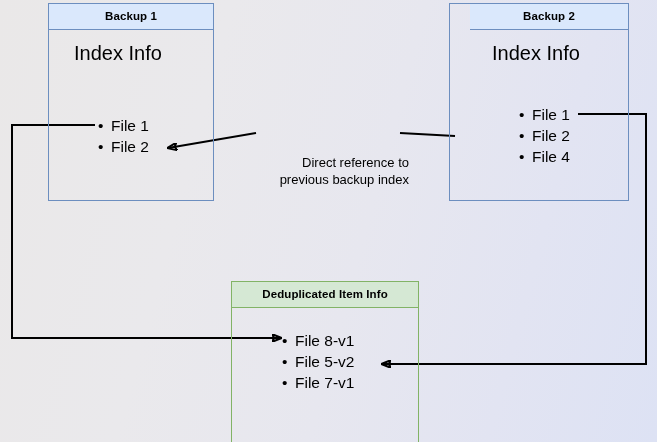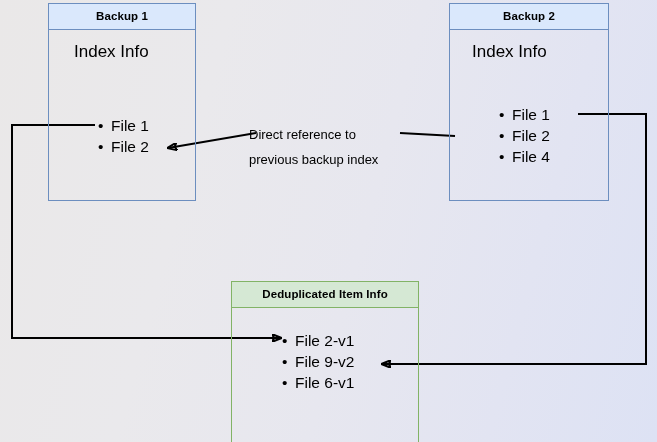--- a/index.html
+++ b/index.html
@@ -62,21 +62,21 @@
     border-color: #82b366;
   }
   .node.green > .node-header {
     background: #d5e8d4;
     border-bottom-color: #82b366;
   }
   .node.green > .node-body { background: transparent; }
 
   .index-label {
     position: absolute;
-    font-size: 17px;
+    font-size: 20px;
     color: #000;
     white-space: nowrap;
   }
 
   ul.file-list {
     position: absolute;
     margin: 0;
     padding: 0 0 0 18px;
     list-style: none;
   }
@@ -92,25 +92,26 @@
     position: absolute;
     left: -13px;
     top: -0.5px;
     font-size: 15.5px;
     line-height: 21px;
   }
 
   
   .annotation {
     position: absolute;
-    text-align: left;
+    text-align: right;
     font-size: 13px;
-    line-height: 25px;
+    line-height: 17px;
     color: #000;
     white-space: pre-line;
+    margin-top: 32px;
   }
 
   svg.edges {
     position: absolute;
     left: 0; top: 0;
     width: 657px;
     height: 442px;
     overflow: visible;
     pointer-events: none;
   }
@@ -133,50 +134,50 @@
     </defs>
 
     <path d="M95,125 L12,125 L12,338 L281,338" marker-end="url(#arrowhead)"></path>
 
     <path d="M578,114 L646,114 L646,364 L382,364" marker-end="url(#arrowhead)"></path>
 
     <line x1="455" y1="136" x2="400" y2="133"></line>
     <line x1="256" y1="133" x2="168" y2="148" marker-end="url(#arrowhead)"></line>
   </svg>
 
-  <div class="node blue" style="left:48px; top:3px; width:148px; height:198px;">
+  <div class="node blue" style="left:48px; top:3px; width:166px; height:198px;">
     <div class="node-header">Backup 1</div>
     <div class="node-body">
       <div class="index-label" style="left:25px; top:12px;">Index Info</div>
       <ul class="file-list" style="left:44px; top:85px;">
         <li>File 1</li>
         <li>File 2</li>
       </ul>
     </div>
   </div>
 
-  <div class="node blue" style="left:449px; top:3px; width:160px; height:198px;">
+  <div class="node blue" style="left:449px; top:3px; width:180px; height:198px;padding-left:20px;">
     <div class="node-header">Backup 2</div>
     <div class="node-body">
       <div class="index-label" style="left:22px; top:12px;">Index Info</div>
       <ul class="file-list" style="left:44px; top:74px;">
         <li>File 1</li>
         <li>File 2</li>
         <li>File 4</li>
       </ul>
     </div>
   </div>
 
   <div class="node green" style="left:231px; top:281px; width:188px; height:164px;">
     <div class="node-header">Deduplicated Item Info</div>
     <div class="node-body">
       <ul class="file-list" style="left:45px; top:22px;">
-        <li>File 2-v1</li>
-        <li>File 9-v2</li>
-        <li>File 6-v1</li>
+        <li>File 8-v1</li>
+        <li>File 5-v2</li>
+        <li>File 7-v1</li>
       </ul>
     </div>
   </div>
 
   <div class="annotation" style="left:249px; top:122px; width:160px;">Direct reference to
 previous backup index</div>
 
 </div>
 
 </body></html>

